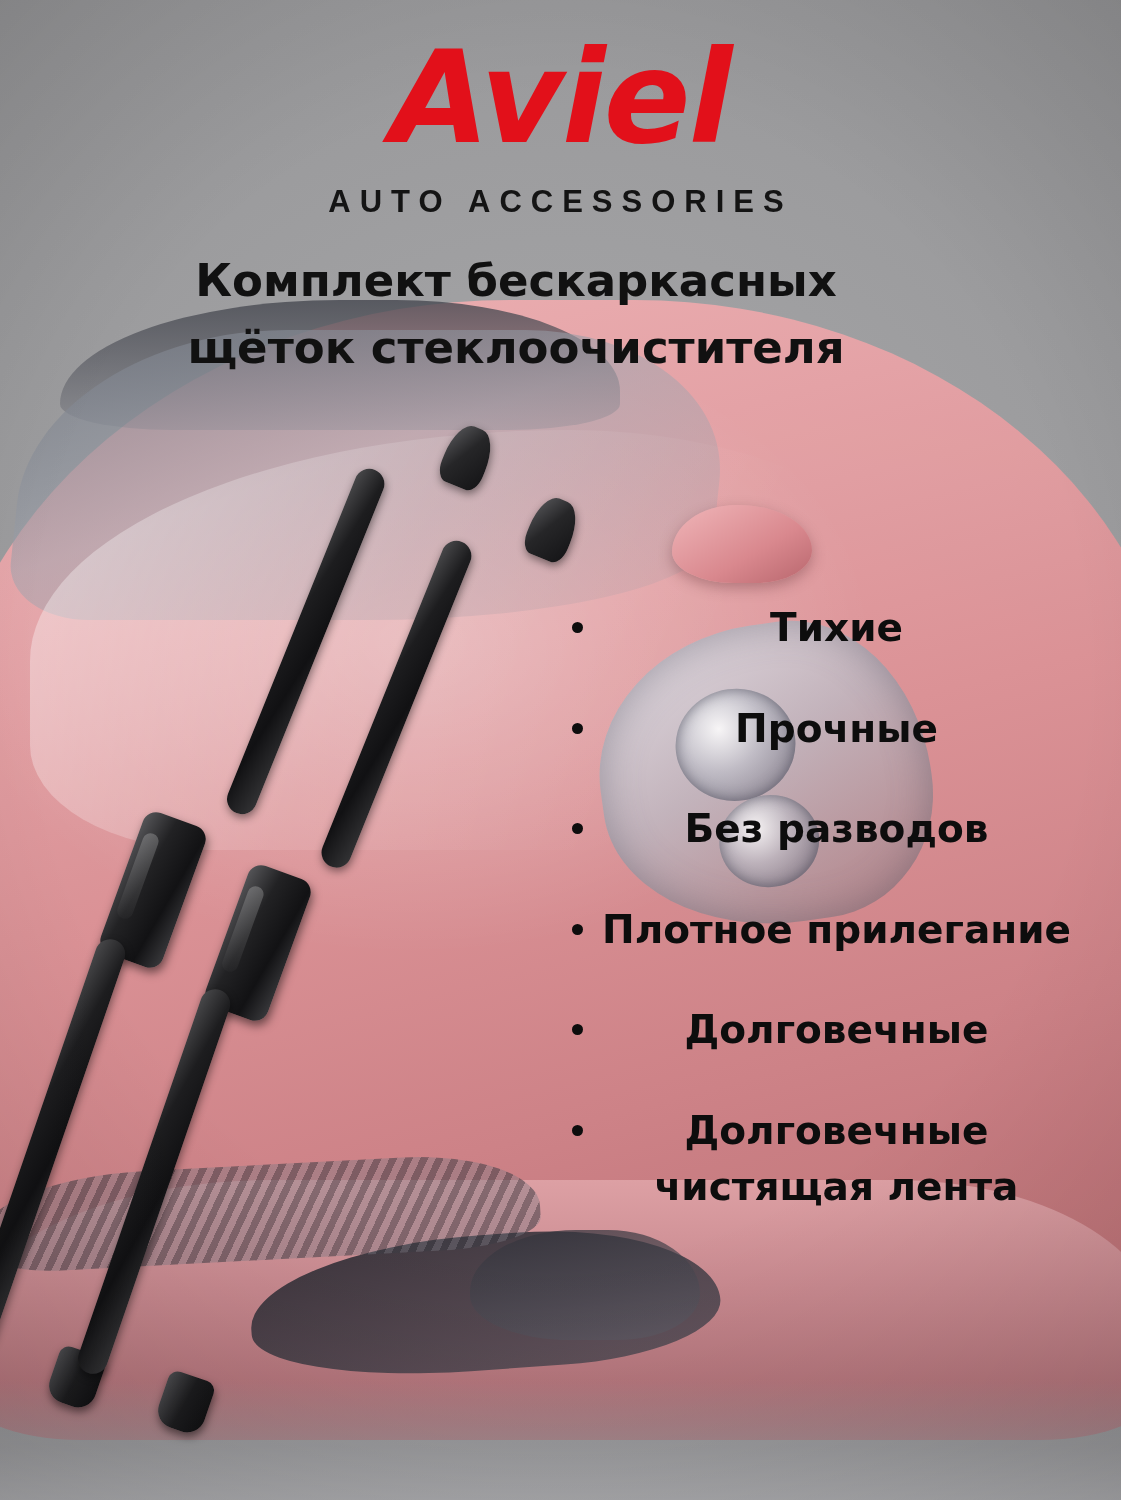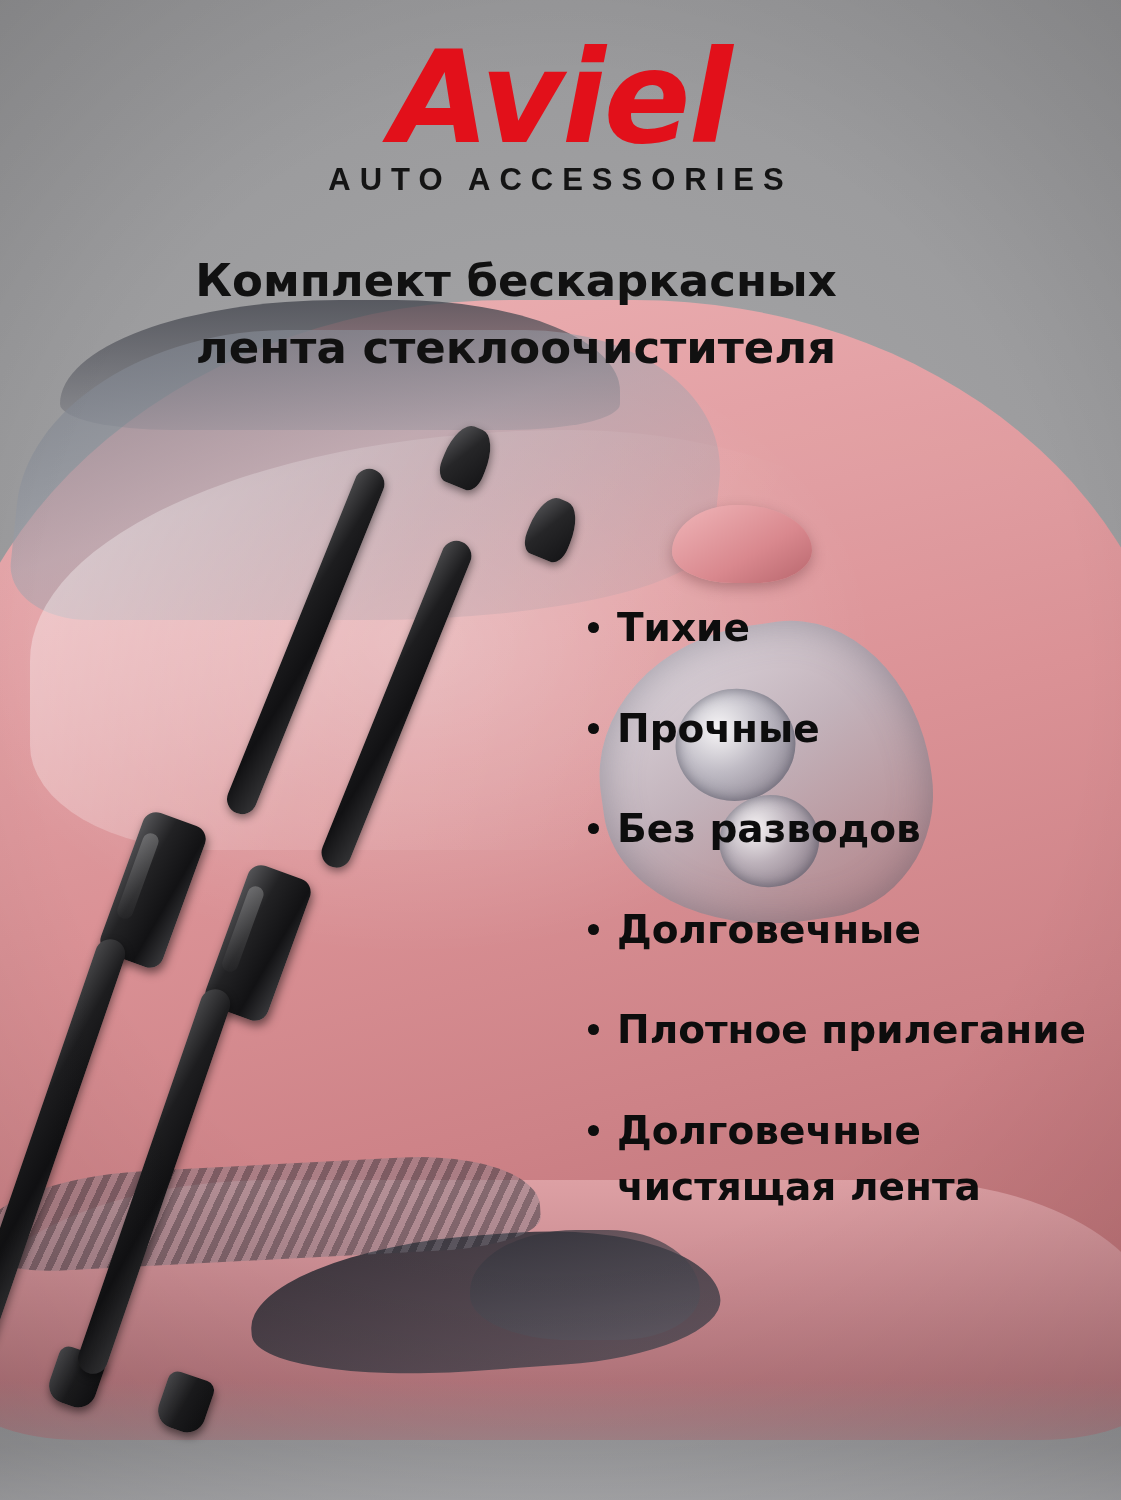--- a/index.html
+++ b/index.html
@@ -206,21 +206,21 @@
   .logo-word {
     font-family: "DejaVu Sans", sans-serif;
     font-weight: bold;
     font-style: italic;
     font-size: 128px;
     line-height: 1.0;
     color: #e2101a;
     letter-spacing: -2px;
   }
   .logo-sub {
-    margin-top: 0;
+    margin-top: 22px;
     font-family: "Liberation Sans", sans-serif;
     font-size: 31px;
     font-weight: bold;
     letter-spacing: 9px;
     color: #141414;
   }
 
   
   .headline {
     position: absolute;
@@ -232,28 +232,29 @@
     font-family: "DejaVu Sans", sans-serif;
     font-weight: bold;
     font-size: 45px;
     line-height: 1.48;
     color: #111;
   }
 
   
   .features {
     position: absolute;
-    left: 588px;
+    left: 572px;
     top: 600px;
     width: 500px;
     z-index: 6;
     font-family: "DejaVu Sans", sans-serif;
     font-weight: bold;
     font-size: 39px;
     color: #0d0d0d;
+    text-align: center;
   }
   .feature {
     display: flex;
     align-items: flex-start;
     margin-bottom: 44px;
     line-height: 1.45;
   }
   .feature .dot {
     flex: 0 0 auto;
     width: 11px;
@@ -304,43 +305,43 @@
 
   <div class="vignette"></div>
 
   <div class="logo-wrap">
     <div class="logo-word">Aviel</div>
     <div class="logo-sub">AUTO ACCESSORIES</div>
   </div>
 
   <div class="headline">
     <div>Комплект бескаркасных</div>
-    <div>лента стеклоочистителя</div>
+    <div>щёток стеклоочистителя</div>
   </div>
 
   <div class="features">
     <div class="feature">
       <span class="dot"></span>
       <span class="txt">Тихие</span>
     </div>
     <div class="feature">
       <span class="dot"></span>
       <span class="txt">Прочные</span>
     </div>
     <div class="feature">
       <span class="dot"></span>
       <span class="txt">Без разводов</span>
     </div>
     <div class="feature">
       <span class="dot"></span>
+      <span class="txt">Плотное прилегание</span>
+    </div>
+    <div class="feature">
+      <span class="dot"></span>
       <span class="txt">Долговечные</span>
     </div>
     <div class="feature">
       <span class="dot"></span>
-      <span class="txt">Плотное прилегание</span>
-    </div>
-    <div class="feature">
-      <span class="dot"></span>
       <span class="txt">Долговечные чистящая лента</span>
     </div>
   </div>
 
 </div>
 
 </body></html>

